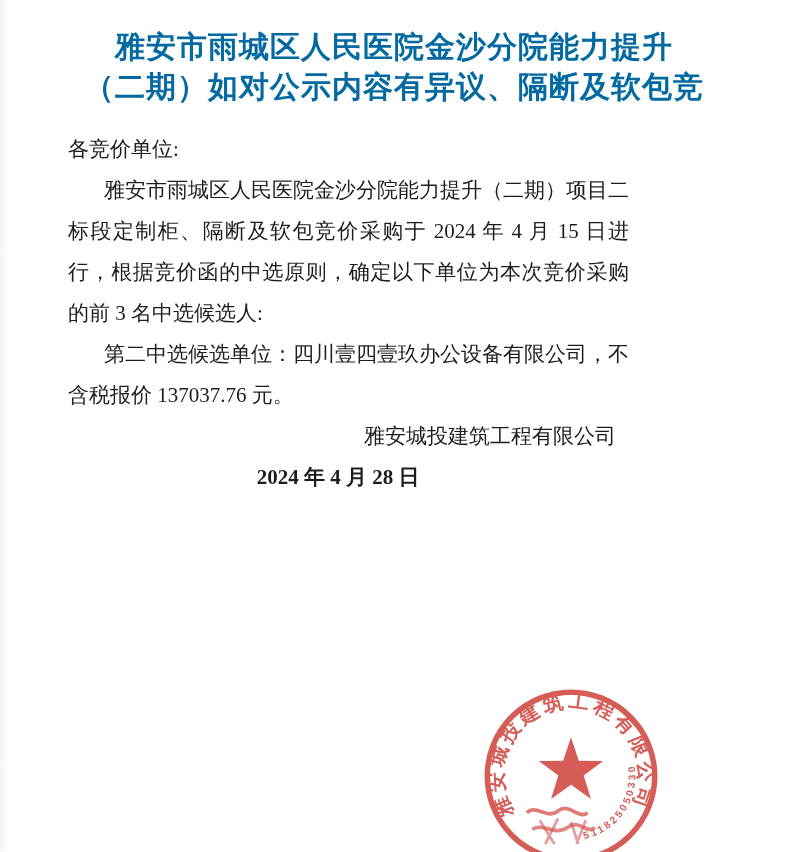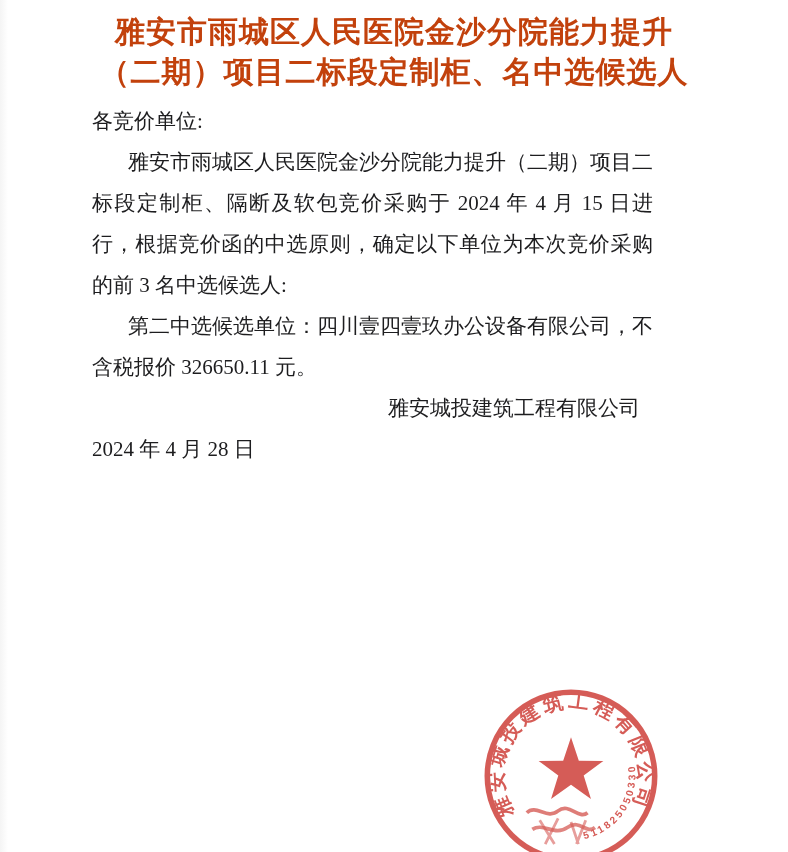--- a/index.html
+++ b/index.html
@@ -15,47 +15,48 @@
   
   .scan-edge {
     position: absolute;
     left: 0; top: 0; bottom: 0;
     width: 8px;
     background: linear-gradient(to right, rgba(120,120,120,0.08), rgba(120,120,120,0));
     pointer-events: none;
   }
   .doc-title {
     margin: 0;
-    padding-top: 12px;
+    padding-top: 27px;
     text-align: center;
     font-family: "Liberation Sans", "DejaVu Sans", sans-serif;
     font-weight: bold;
     font-size: 30px;
     line-height: 40px;
     letter-spacing: 1px;
-    color: #c2410c;
+    color: #0369a1;
   }
   .doc-body {
-    margin-top: 9px;
-    padding-left: 92px;
+    margin-top: 22px;
+    padding-left: 68px;
     width: 561px;
     font-size: 21px;
     line-height: 41px;
     text-align: justify;
   }
   .doc-body p { margin: 0; }
   .salutation { text-indent: 0; }
   .para { text-indent: 36px; }
   .signature-line {
     text-align: right;
     padding-right: 13px;
   }
   .date-line {
-    text-align: left;
+    text-align: center;
     padding-right: 21px;
+    font-weight: bold;
   }
   .seal {
     position: absolute;
     left: 479px;
     top: 684px;
     width: 184px;
     height: 184px;
     mix-blend-mode: multiply;
     opacity: 0.88;
   }
@@ -65,27 +66,27 @@
 </style>
 </head>
 <body>
 
 <div class="page">
 
   <div class="scan-edge"></div>
 
   <h1 class="doc-title">
     <div>雅安市雨城区人民医院金沙分院能力提升</div>
-    <div>（二期）项目二标段定制柜、名中选候选人</div>
+    <div>（二期）如对公示内容有异议、隔断及软包竞</div>
   </h1>
 
   <div class="doc-body">
     <p class="salutation">各竞价单位:</p>
     <p class="para">雅安市雨城区人民医院金沙分院能力提升（二期）项目二标段定制柜、隔断及软包竞价采购于 2024 年 4 月 15 日进行，根据竞价函的中选原则，确定以下单位为本次竞价采购的前 3 名中选候选人:</p>
-    <p class="para">第二中选候选单位：四川壹四壹玖办公设备有限公司，不含税报价 326650.11 元。</p>
+    <p class="para">第二中选候选单位：四川壹四壹玖办公设备有限公司，不含税报价 137037.76 元。</p>
     <div class="signature-line">雅安城投建筑工程有限公司</div>
     <div class="date-line">2024 年 4 月 28 日</div>
   </div>
 
   <svg class="seal" viewBox="0 0 200 200" aria-hidden="true">
 
     <circle cx="100" cy="100" r="91" fill="none" stroke-width="6" stroke="#d0453f"></circle>
 
     <defs>
       <path id="ringArc" d="M 39.4 142.4 A 74 74 0 1 1 160.6 142.4" fill="none"></path>

